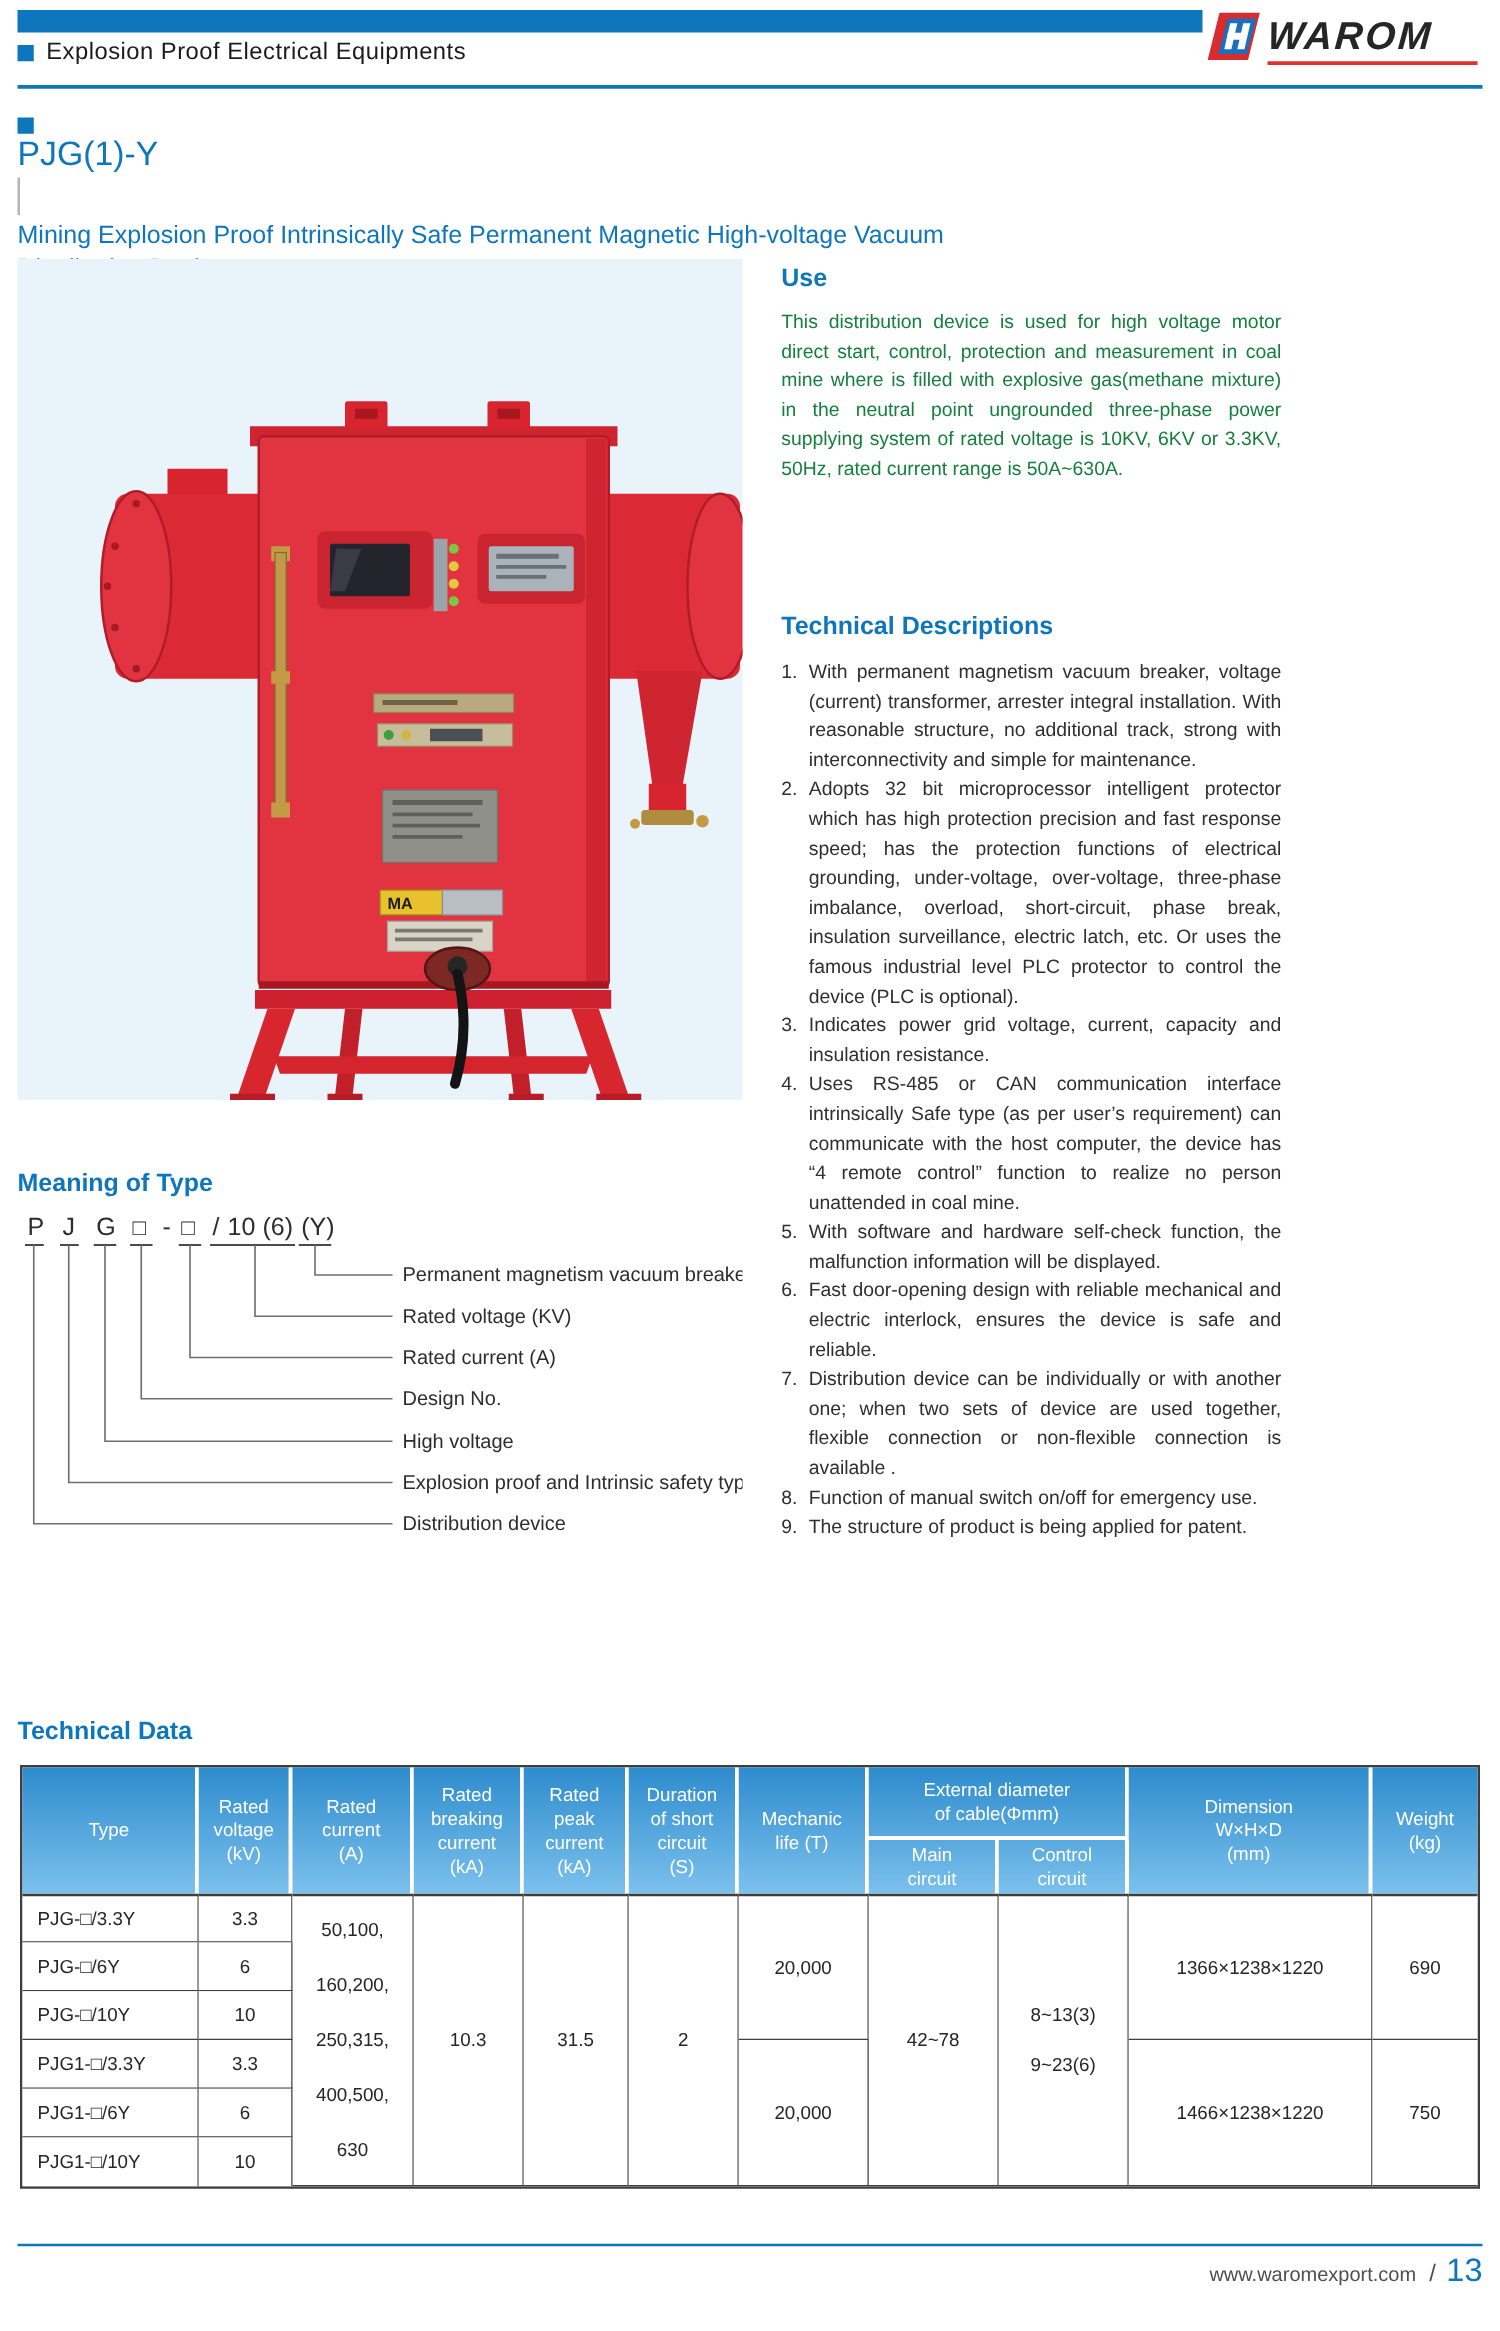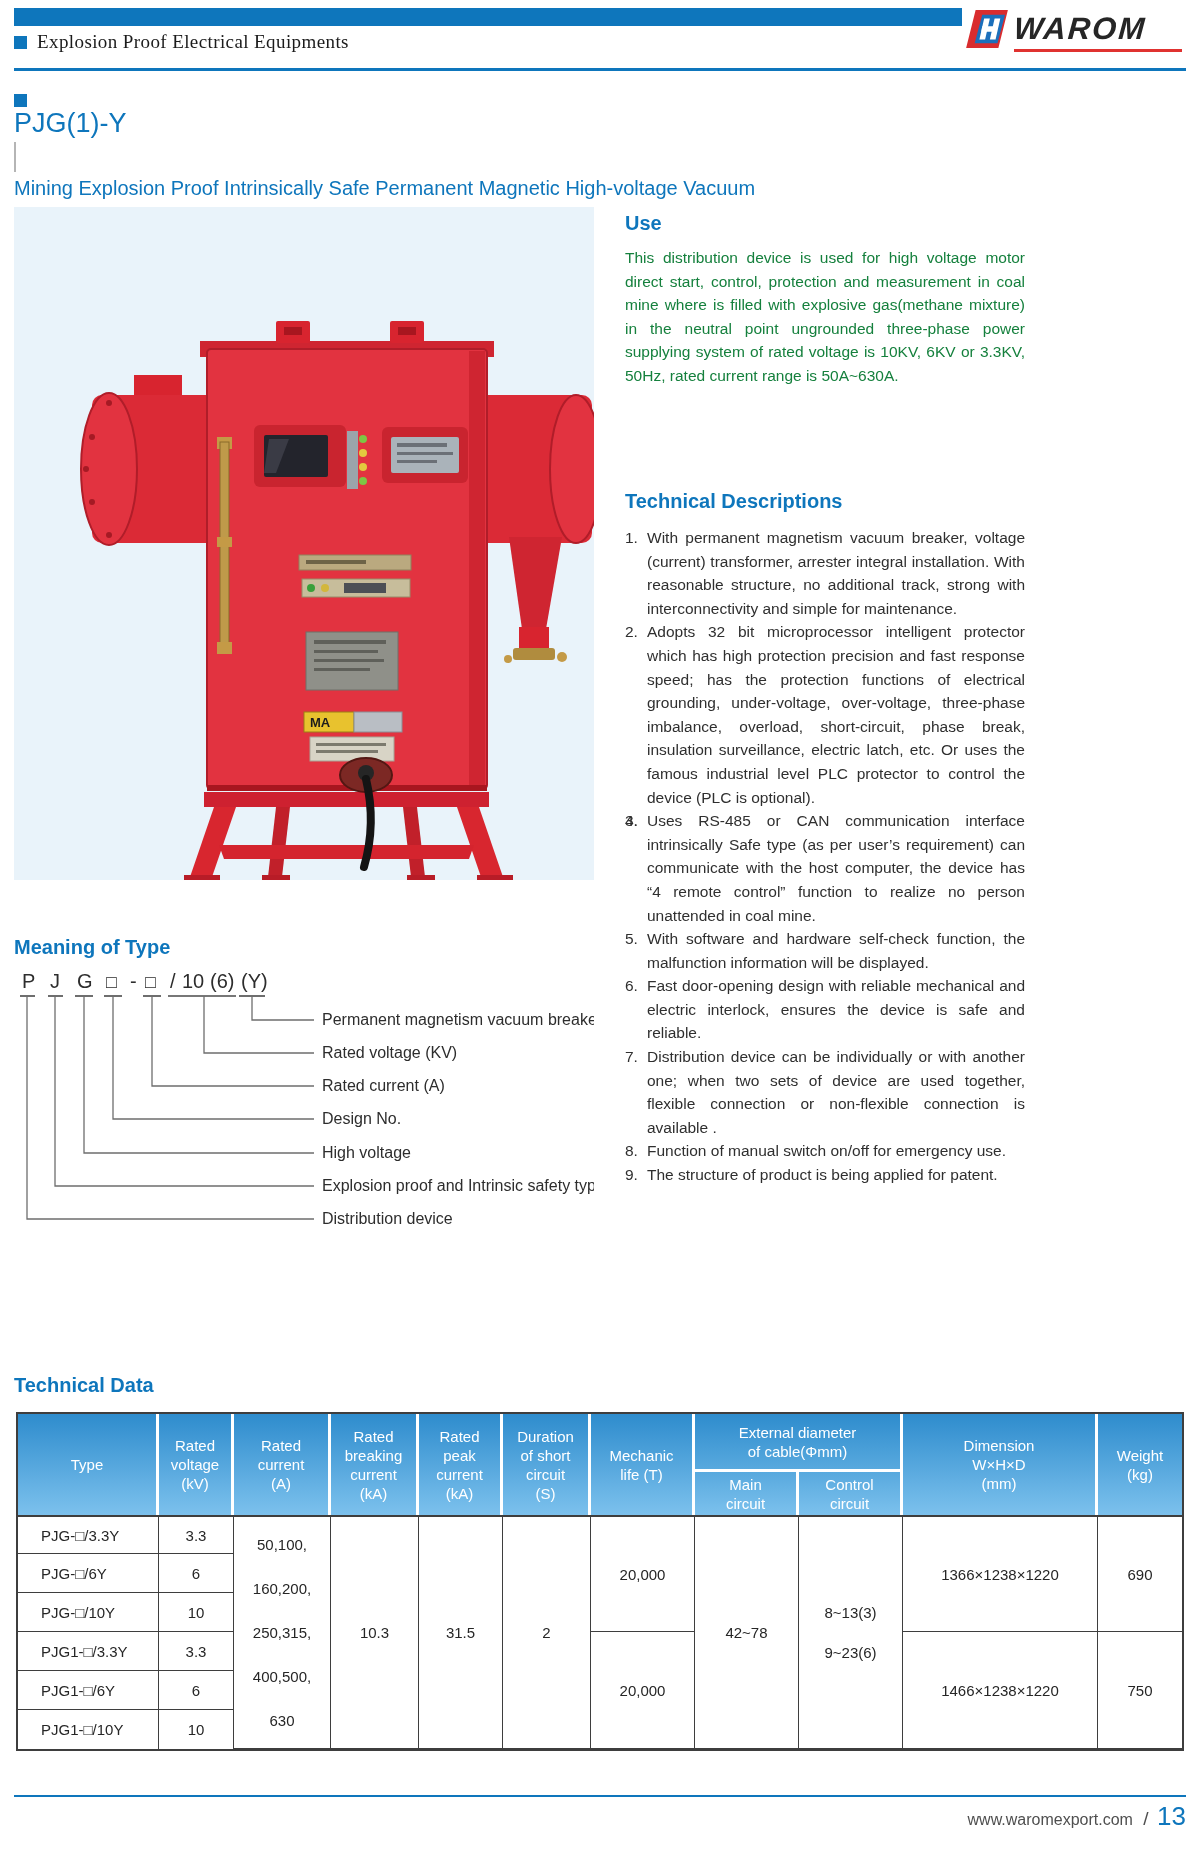--- a/index.html
+++ b/index.html
@@ -7,21 +7,21 @@
   body { font-family:"Liberation Sans", sans-serif; color:#2b2b2b; }
   .page { position:relative; width:1200px; height:1865px; background:#fff; overflow:hidden; }
 
   
   .top-bar { position:absolute; left:14px; top:8px; width:948px; height:18px; background:#0e76bc; }
   .logo { position:absolute; left:966px; top:10px; width:222px; height:52px; }
   .logo-row { display:flex; align-items:center; }
   .logo-icon { width:42px; height:38px; margin-right:6px; }
   .logo-text { font-size:31px; font-weight:bold; font-style:italic; letter-spacing:2px; color:#262626; transform:skewX(-4deg); }
   .logo-underline { margin-left:48px; margin-top:1px; width:168px; height:3px; background:#e03230; }
-  .category-row { position:absolute; left:14px; top:31px; display:flex; align-items:center;font-family:Liberation Serif, serif; }
+  .category-row { position:absolute; left:14px; top:31px; display:flex; align-items:center; }
   .sq { width:13px; height:13px; background:#0e76bc; margin-right:10px; flex:0 0 auto; }
   .category-label { font-size:19px; color:#1b1b1b; letter-spacing:0.4px; }
   .rule1 { position:absolute; left:14px; top:68px; width:1172px; height:3px; background:#0e76bc; }
 
   
   .title-block { position:absolute; left:14px; top:84px; display:flex; align-items:flex-start;flex-direction:column; }
   .title-block .sq { margin-top:10px; }
   .title-model { font-size:27px; color:#0e76bc; margin-right:12px; line-height:32px; }
   .title-divider { width:2px; height:30px; background:#b5b5b5; margin:3px 12px 0 0; }
   .title-name { font-size:20px; color:#0e76bc; line-height:27px; white-space:pre-line; width:860px; margin-top:3px; }
@@ -59,21 +59,21 @@
   .th-full { background:linear-gradient(180deg,#2e8ccd 0%,#7cc1ed 100%); }
   .th-top  { background:linear-gradient(180deg,#2e8ccd 0%,#58a9de 100%); border-bottom:3px solid #fff; }
   .th-bot  { background:linear-gradient(180deg,#58a9de 0%,#7cc1ed 100%); }
   thead tr.tier1 th { height:58px; }
   thead tr.tier2 th { height:43px; }
   td { background:#fff; font-size:15px; color:#262626; text-align:center; vertical-align:middle;
        height:39px; border-right:1px solid #3e3e3e; border-bottom:1px solid #3e3e3e; }
   td.last { border-right:none; }
   tbody tr:first-child td { border-top:2px solid #3e3e3e; }
   tbody tr:last-child td { border-bottom:none; }
-  td.type-cell { text-align:left; padding-left:23px; }
+  td.type-cell { text-align:left; padding-left:12px; }
   td.pre { white-space:pre-line; }
   td.current-cell { line-height:44px; }
   td.control-cell { line-height:40px; }
 
   
   .footer-line { position:absolute; left:14px; top:1795px; width:1172px; height:2px; background:#0e76bc; }
   .footer { position:absolute; left:14px; top:1801px; width:1172px; text-align:right; }
   .footer .url { font-size:16px; color:#4f4f4f; }
   .footer .sep { font-size:19px; color:#4f4f4f; margin:0 4px 0 6px; }
   .footer .pagenum { font-size:26px; color:#0e76bc; }
@@ -194,21 +194,21 @@
     </svg>
   </div>
 
   <div class="h-blue use-heading">Use</div>
   <div class="use-body">This distribution device is used for high voltage motor direct start, control, protection and measurement in coal mine where is filled with explosive gas(methane mixture) in the neutral point ungrounded three-phase power supplying system of rated voltage is 10KV, 6KV or 3.3KV, 50Hz, rated current range is 50A~630A.</div>
 
   <div class="h-blue tech-heading">Technical Descriptions</div>
   <ol class="tech-list">
     <li><span class="num">1.</span><span>With permanent magnetism vacuum breaker, voltage (current) transformer, arrester integral installation. With reasonable structure, no additional track, strong with interconnectivity and simple for maintenance.</span></li>
     <li><span class="num">2.</span><span>Adopts 32 bit microprocessor intelligent protector which has high protection precision and fast response speed; has the protection functions of electrical grounding, under-voltage, over-voltage, three-phase imbalance, overload, short-circuit, phase break, insulation surveillance, electric latch, etc. Or uses the famous industrial level PLC protector to control the device (PLC is optional).</span></li>
-    <li><span class="num">3.</span></li>
+    <li><span class="num">3.</span><span>Indicates power grid voltage, current, capacity and insulation resistance.</span></li>
     <li><span class="num">4.</span><span>Uses RS-485 or CAN communication interface intrinsically Safe type (as per user’s requirement) can communicate with the host computer, the device has “4 remote control” function to realize no person unattended in coal mine.</span></li>
     <li><span class="num">5.</span><span>With software and hardware self-check function, the malfunction information will be displayed.</span></li>
     <li><span class="num">6.</span><span>Fast door-opening design with reliable mechanical and electric interlock, ensures the device is safe and reliable.</span></li>
     <li><span class="num">7.</span><span>Distribution device can be individually or with another one; when two sets of device are used together, flexible connection or non-flexible connection is available .</span></li>
     <li><span class="num">8.</span><span>Function of manual switch on/off for emergency use.</span></li>
     <li><span class="num">9.</span><span>The structure of product is being applied for patent.</span></li>
   </ol>
 
   <div class="h-blue meaning-heading">Meaning of Type</div>
   <svg class="meaning-diagram" width="580" height="262" viewBox="0 0 580 262">

